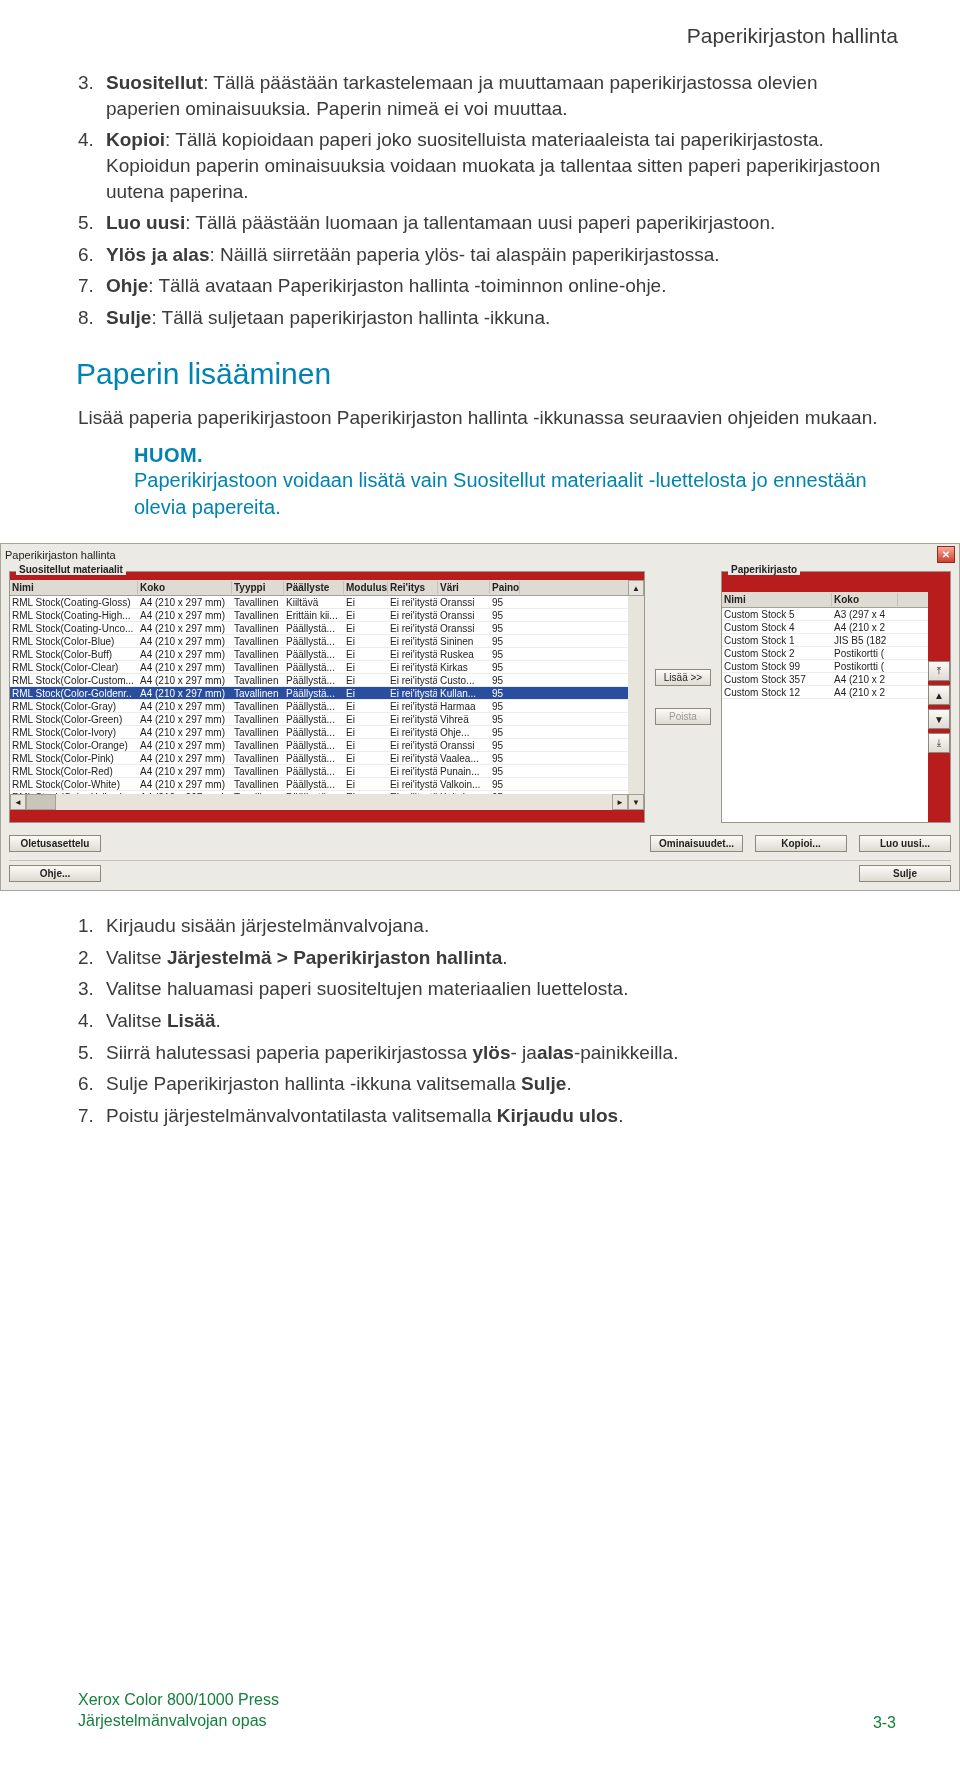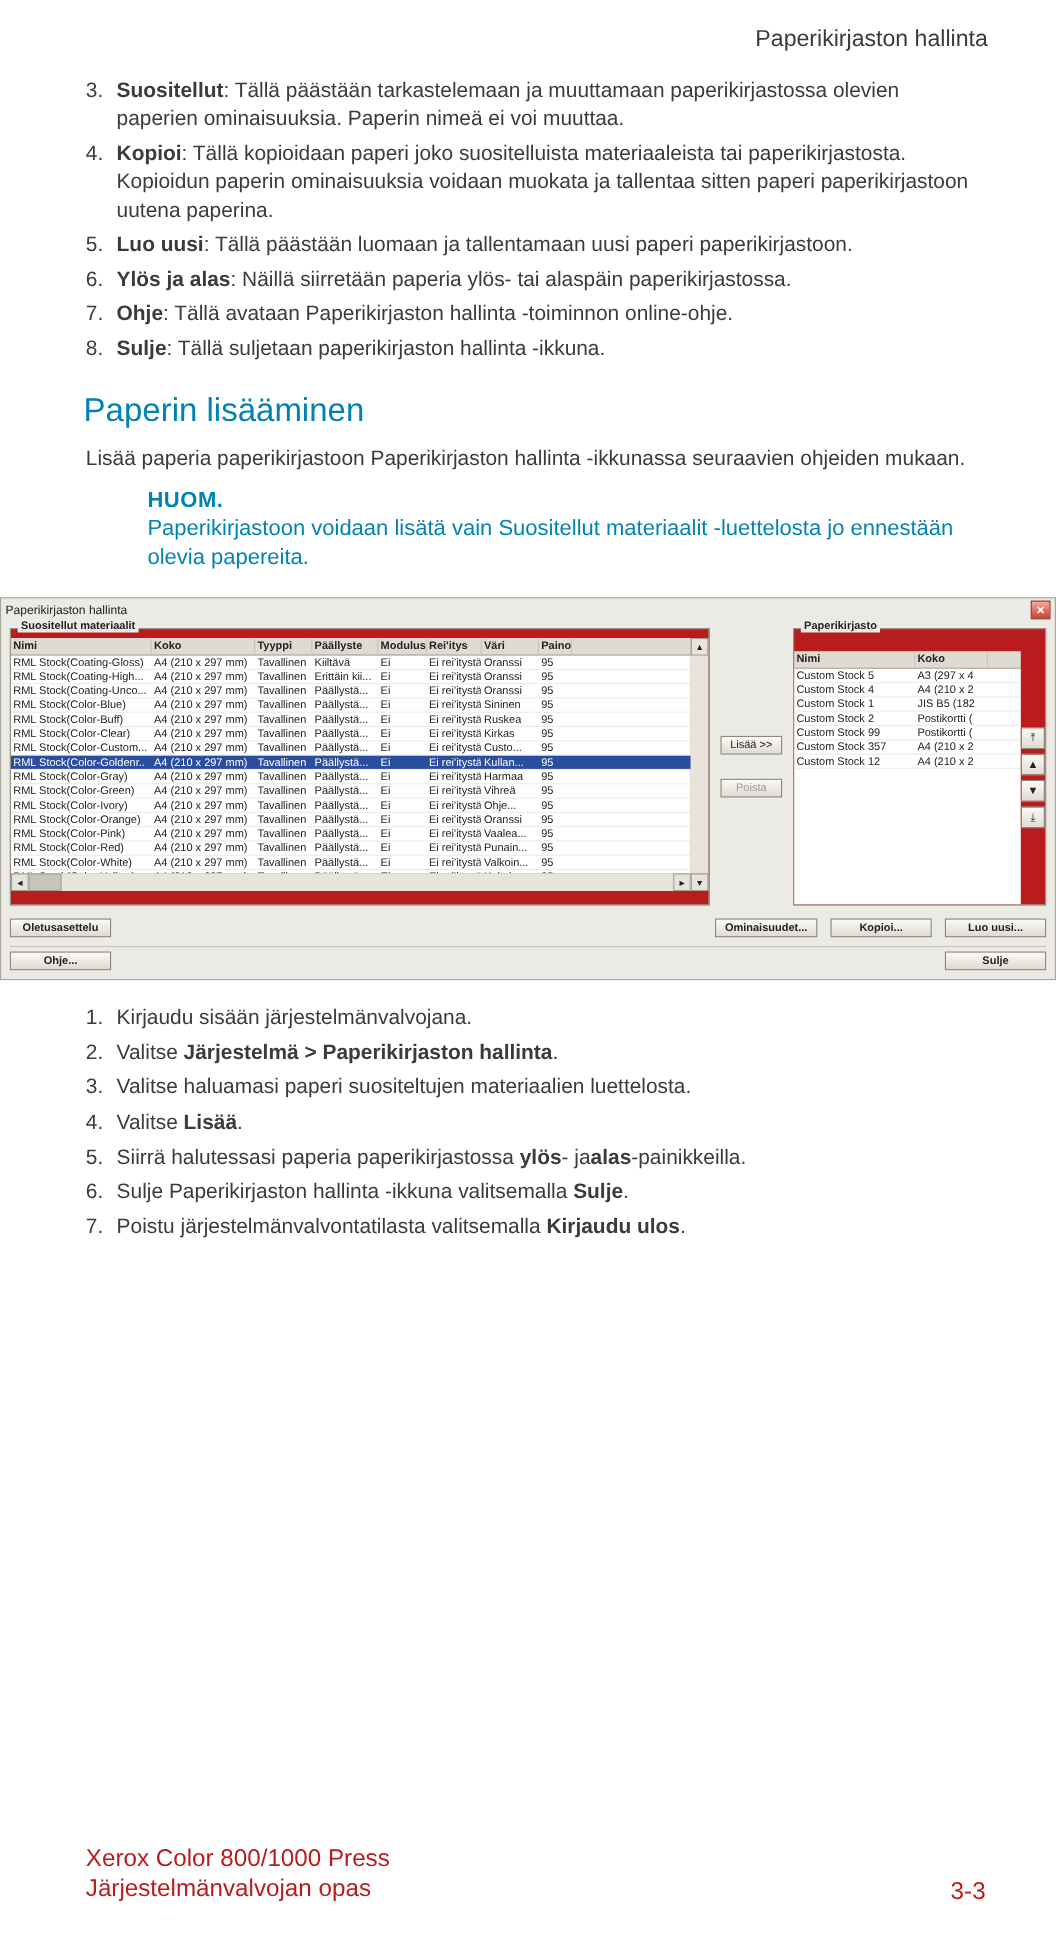--- a/index.html
+++ b/index.html
@@ -97,21 +97,21 @@
 
   
   .c-l0{width:128px}.c-l1{width:94px}.c-l2{width:52px}.c-l3{width:60px}.c-l4{width:44px}.c-l5{width:50px}.c-l6{width:52px}.c-l7{width:30px}
   
   .c-r0{width:110px}.c-r1{width:66px}
 
   .footer {
     position:absolute;
     left:78px; right:64px; bottom:34px;
     display:flex; justify-content:space-between; align-items:flex-end;
-    font-size:22px; color:#b91c1c;
+    font-size:16px; color:#15803d;
   }
   .footer .left-f { line-height:1.3; }
 </style>
 </head>
 <body>
 
 <div class="top-right-header">Paperikirjaston hallinta</div>
 
 <ol class="custom-list" id="list1">
     <li>

